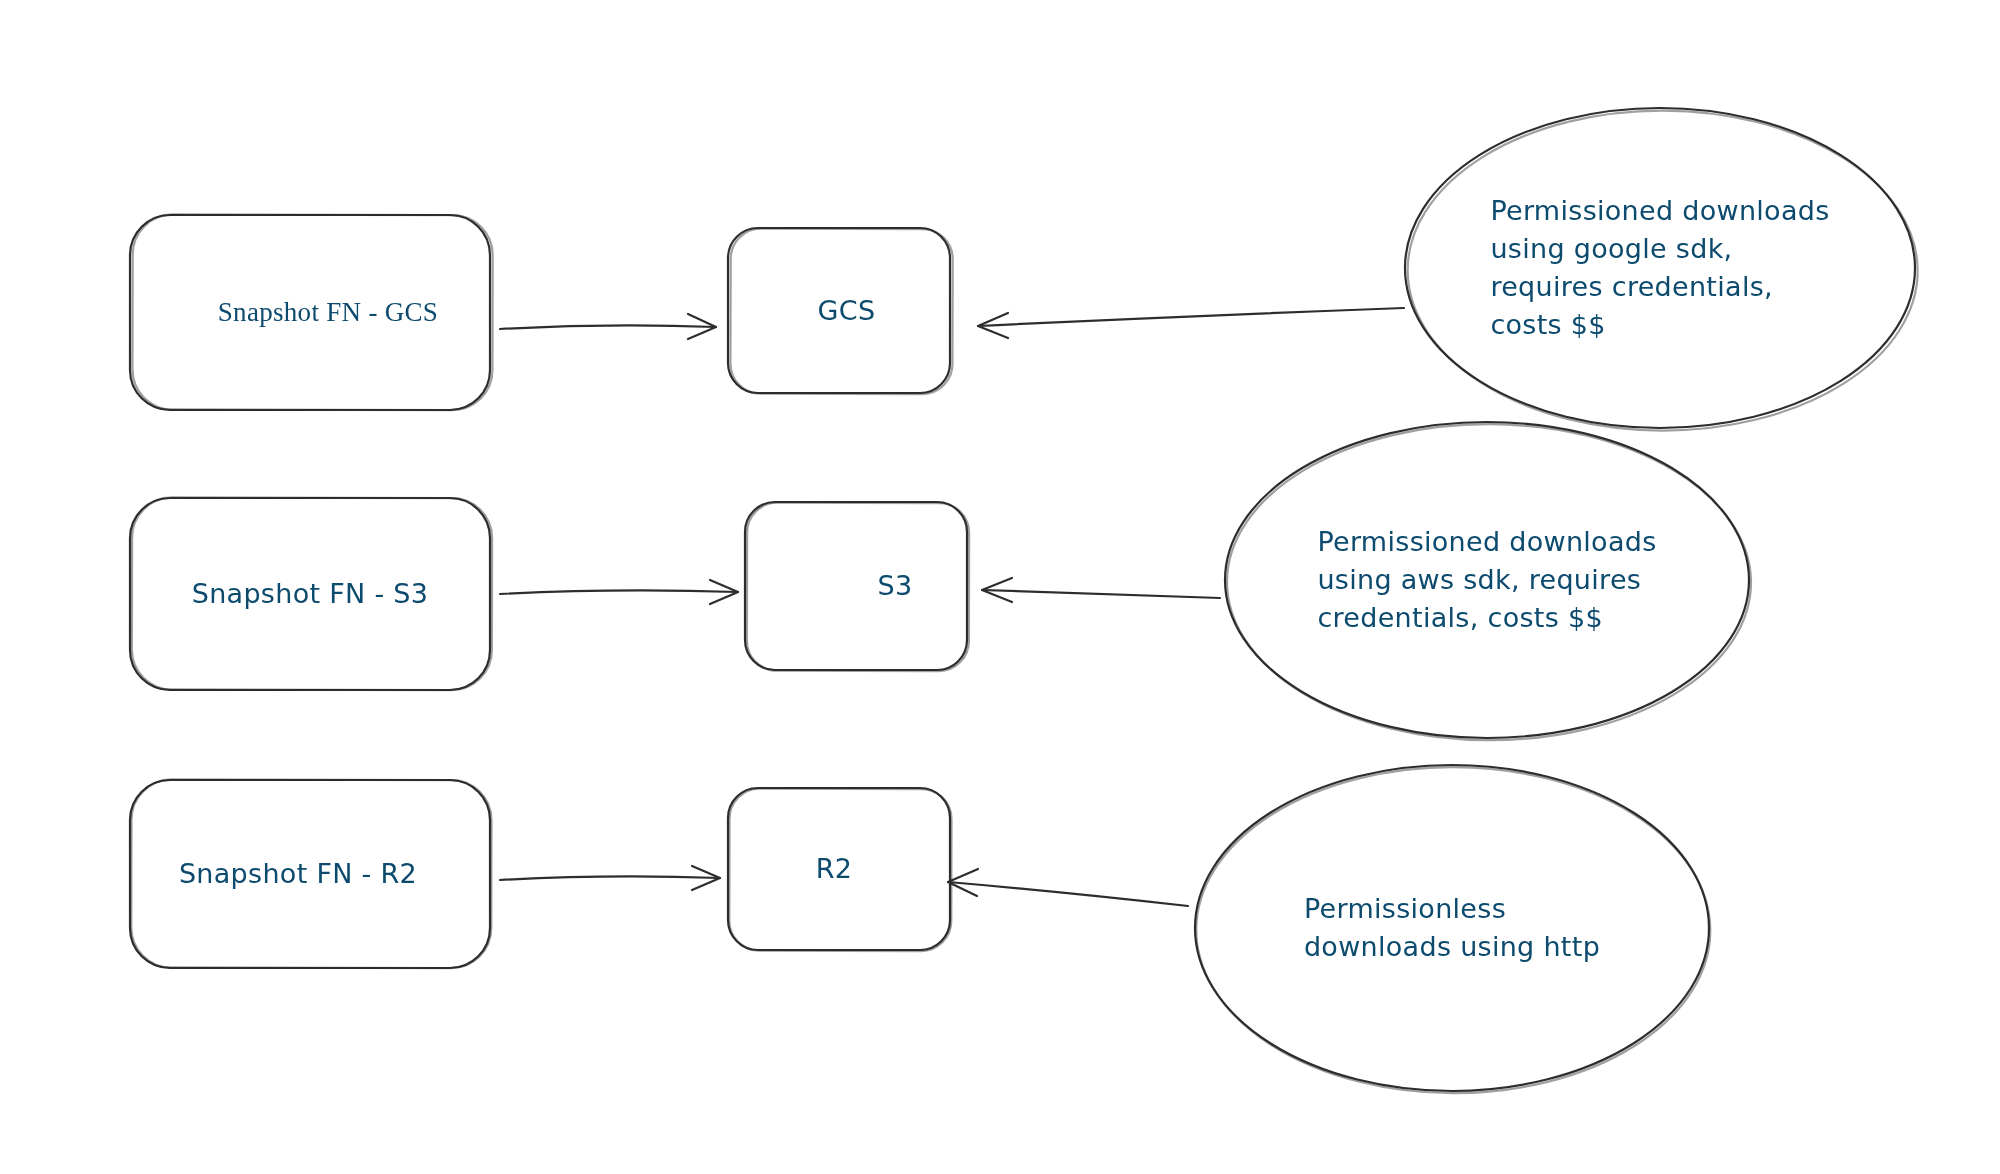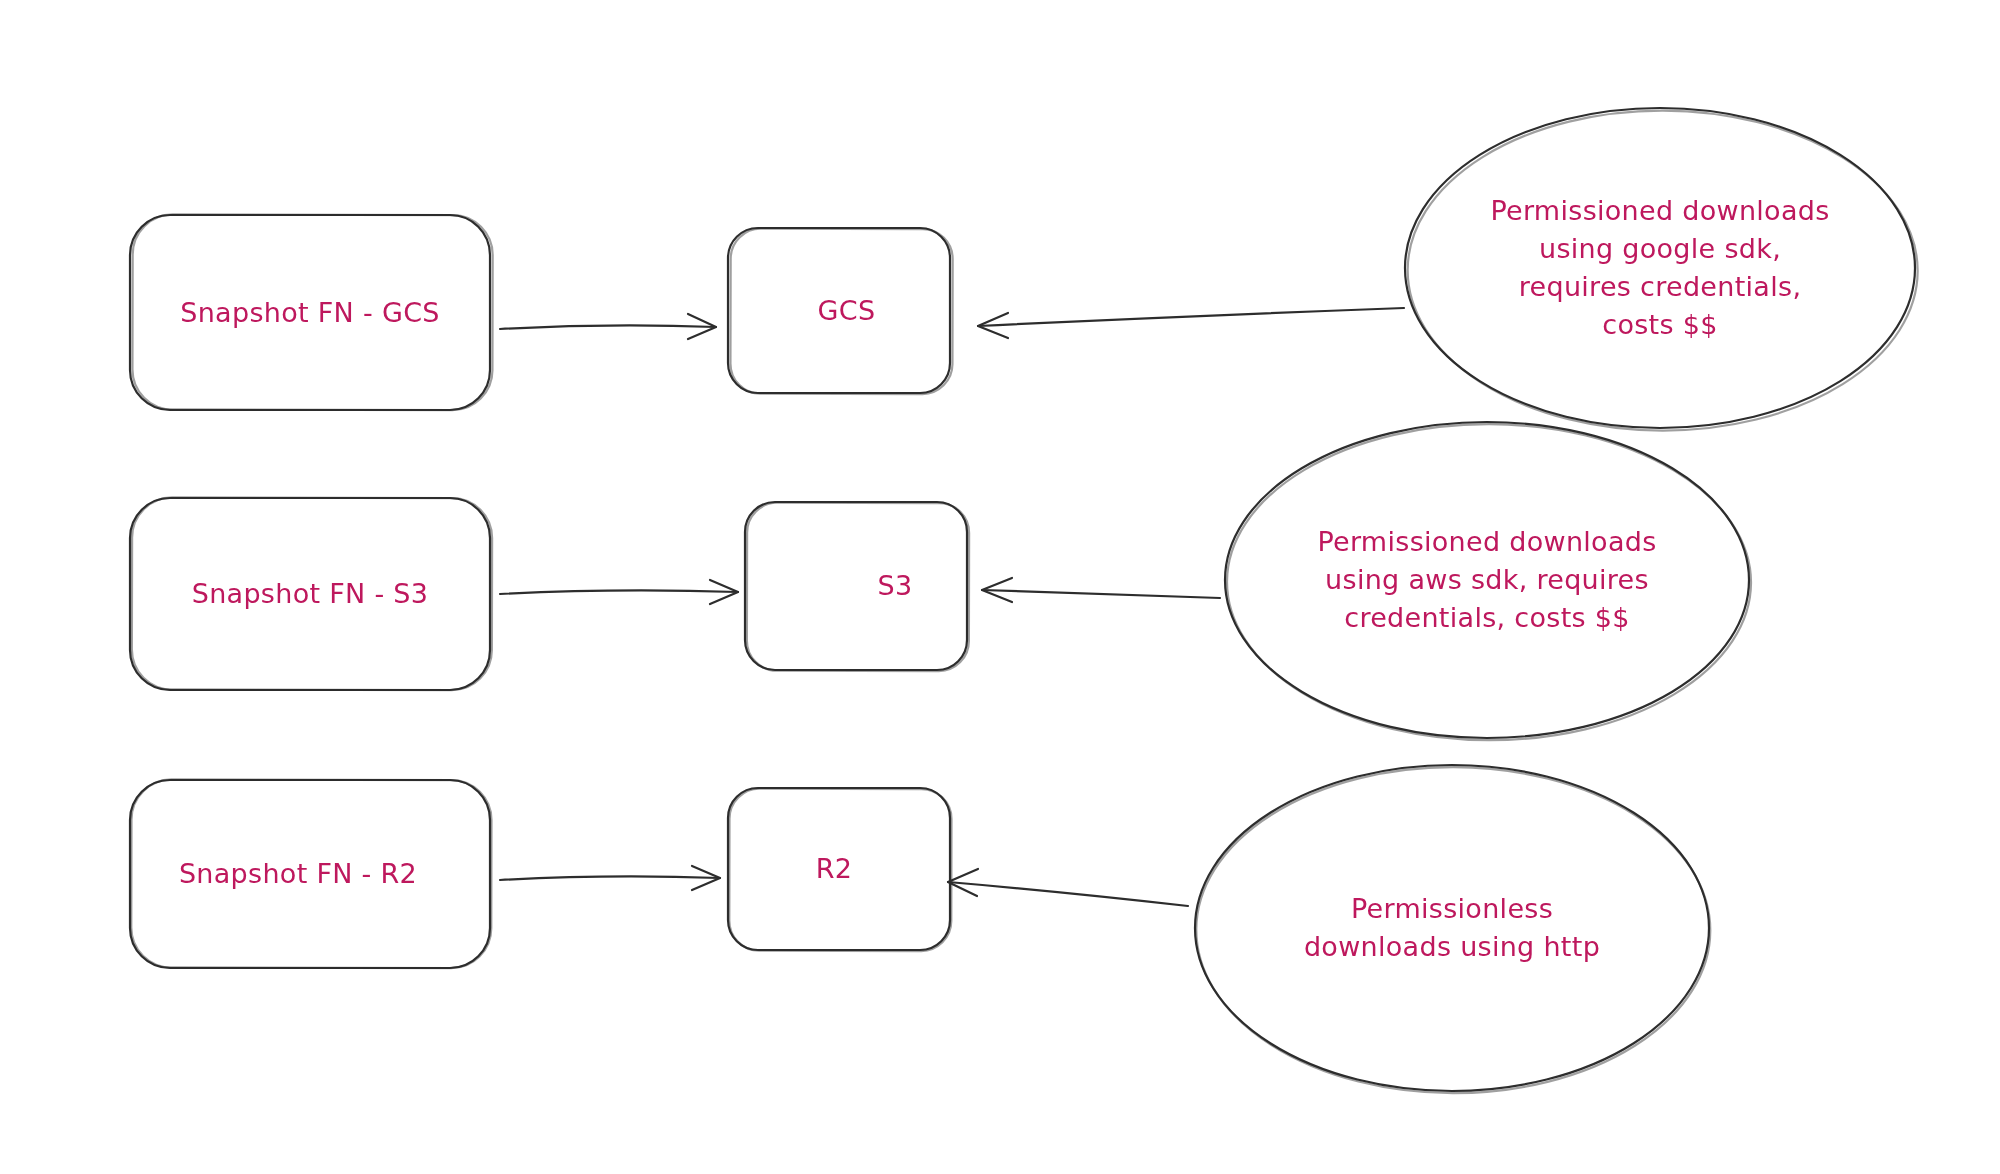--- a/index.html
+++ b/index.html
@@ -21,29 +21,28 @@
     left: 0;
     top: 0;
     width: 2000px;
     height: 1174px;
   }
   .label {
     position: absolute;
     display: flex;
     align-items: center;
     justify-content: center;
-    text-align: center;
     font-size: 27px;
     line-height: 1.4;
-    color: #be185d;
+    color: #0c4a6e;
     letter-spacing: 0.3px;
     white-space: pre-line;
   }
   
-  .src-1 { left: 130px; top: 215px; width: 360px; height: 195px; }
+  .src-1 { left: 148px; top: 215px; width: 360px; height: 195px; font-family: Liberation Serif, serif; }
   .src-2 { left: 130px; top: 498px; width: 360px; height: 192px; }
   .src-3 { left: 130px; top: 780px; width: 336px; height: 188px; }
   
   .mid-1 { left: 728px; top: 228px; width: 237px; height: 165px; }
   .mid-2 { left: 745px; top: 502px; width: 222px; height: 168px; margin-left: 39px; }
   .mid-3 { left: 728px; top: 788px; width: 212px; height: 162px; }
   
   .note-1 { left: 1425px; top: 160px; width: 470px; height: 216px; }
   .note-2 { left: 1257px; top: 475px; width: 460px; height: 210px; }
   .note-3 { left: 1222px; top: 823px; width: 460px; height: 210px; }

